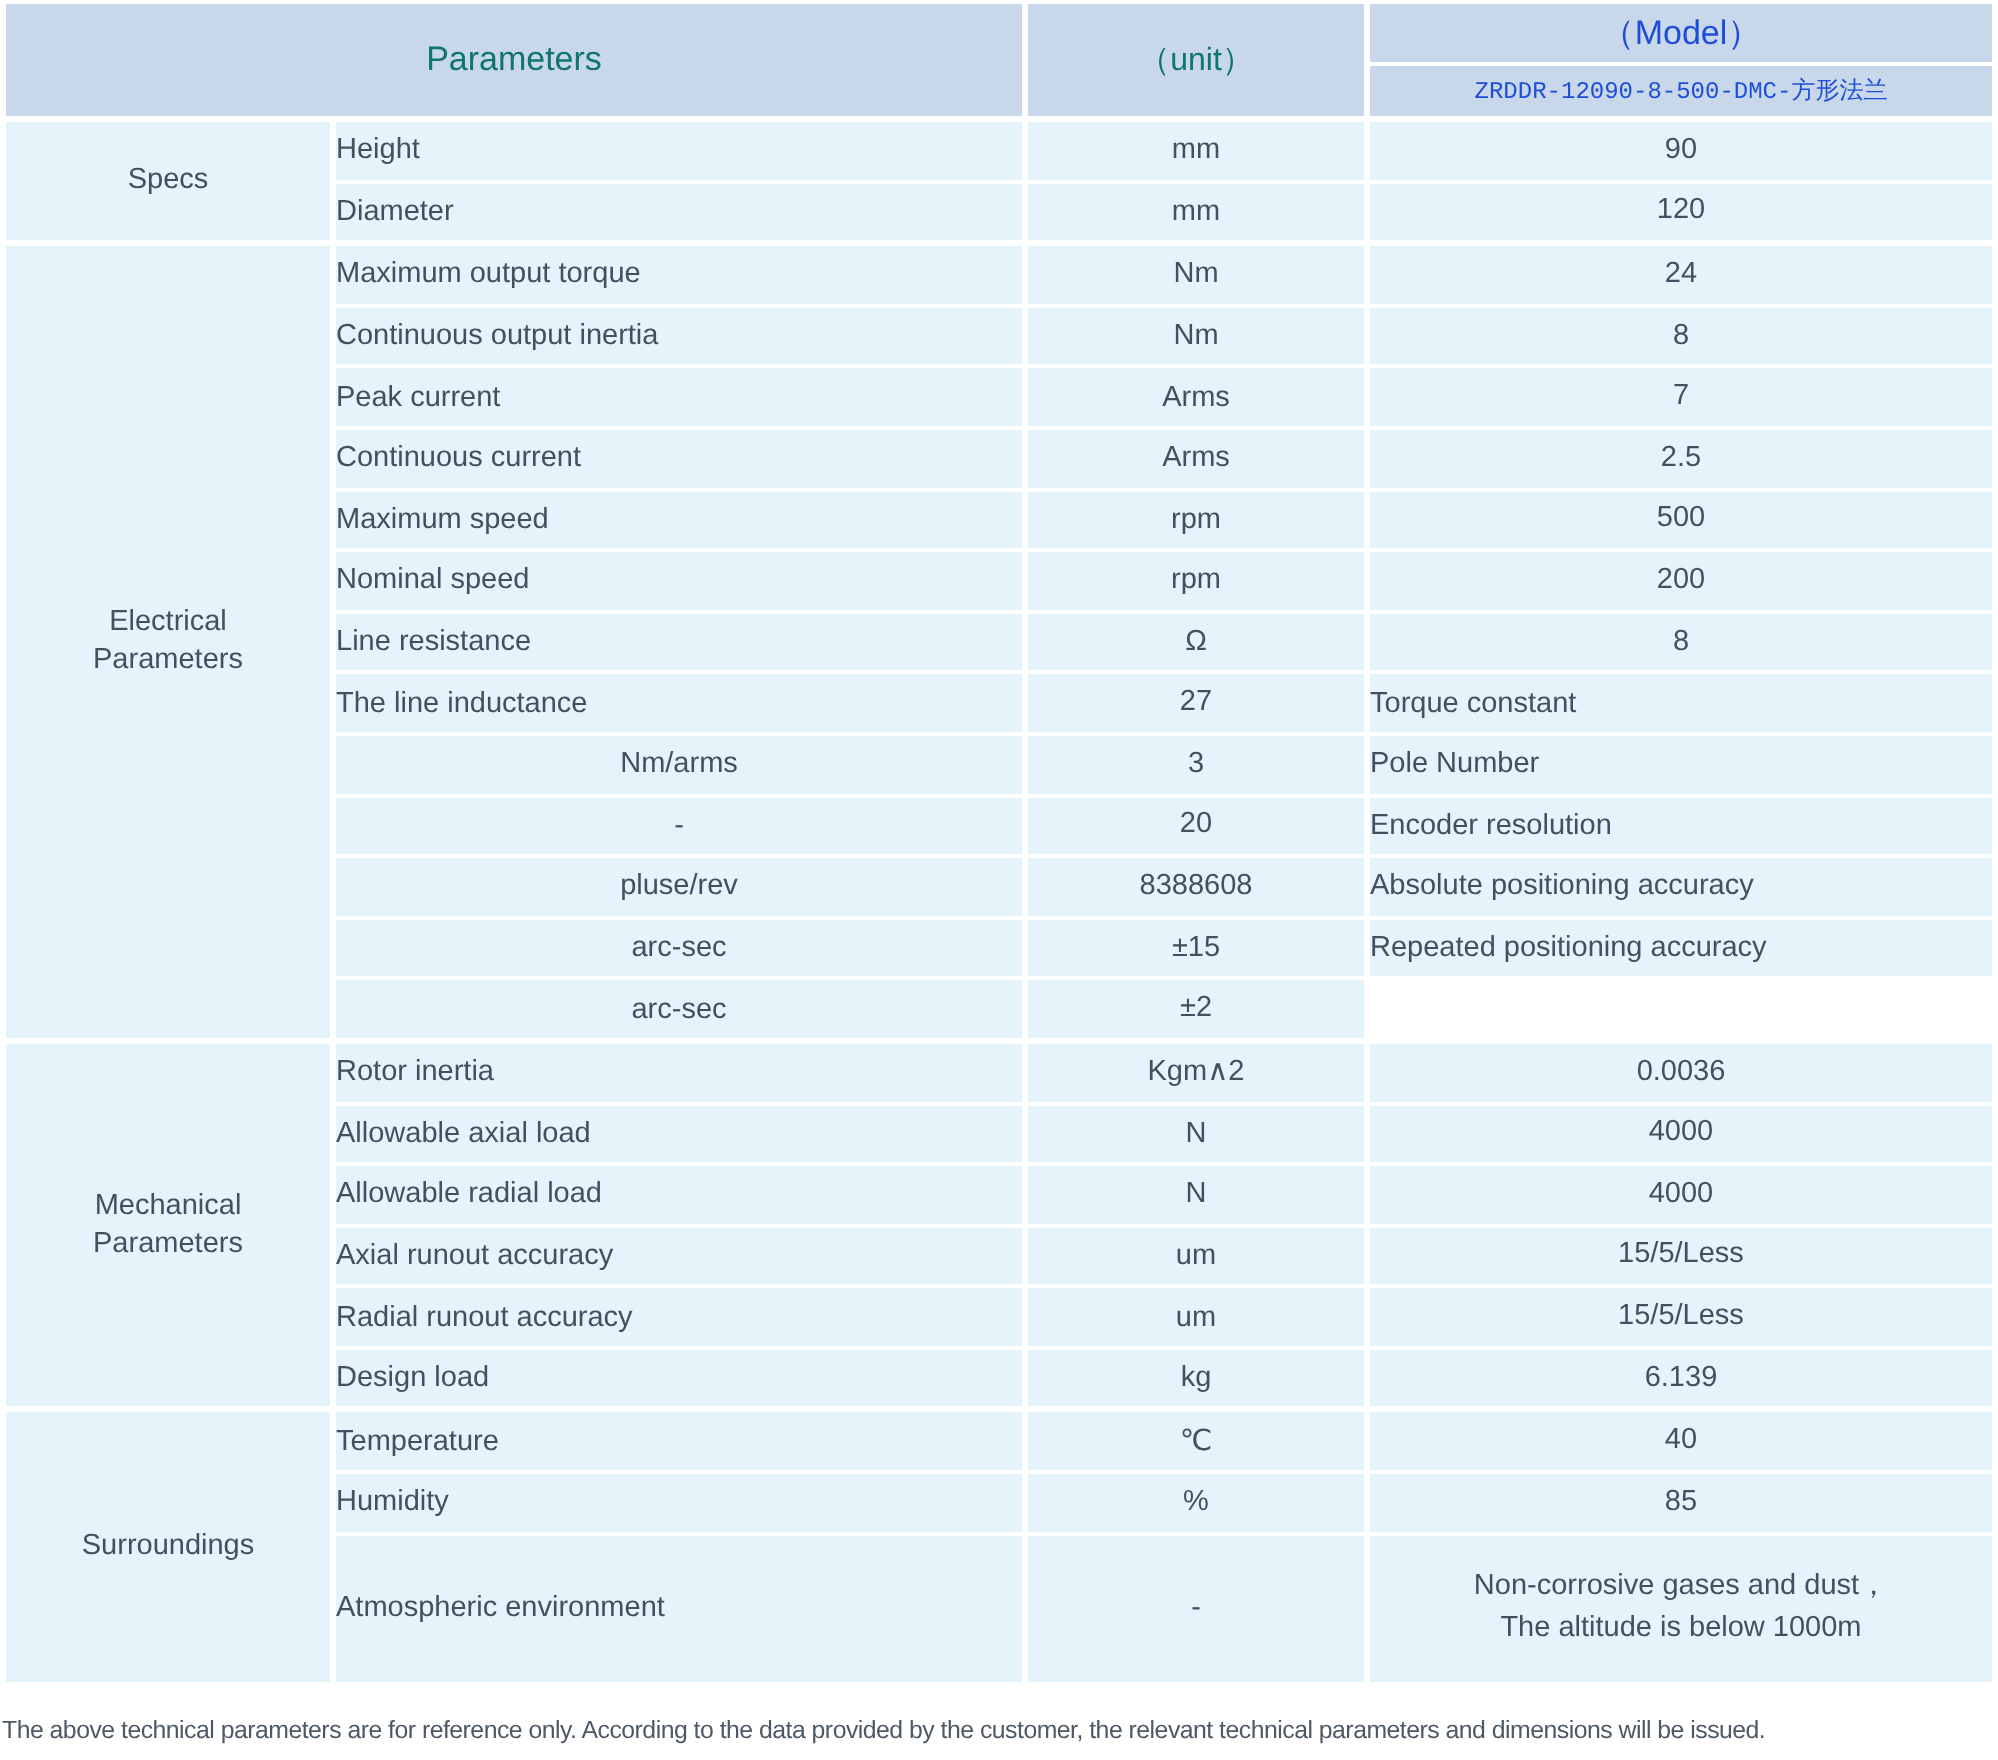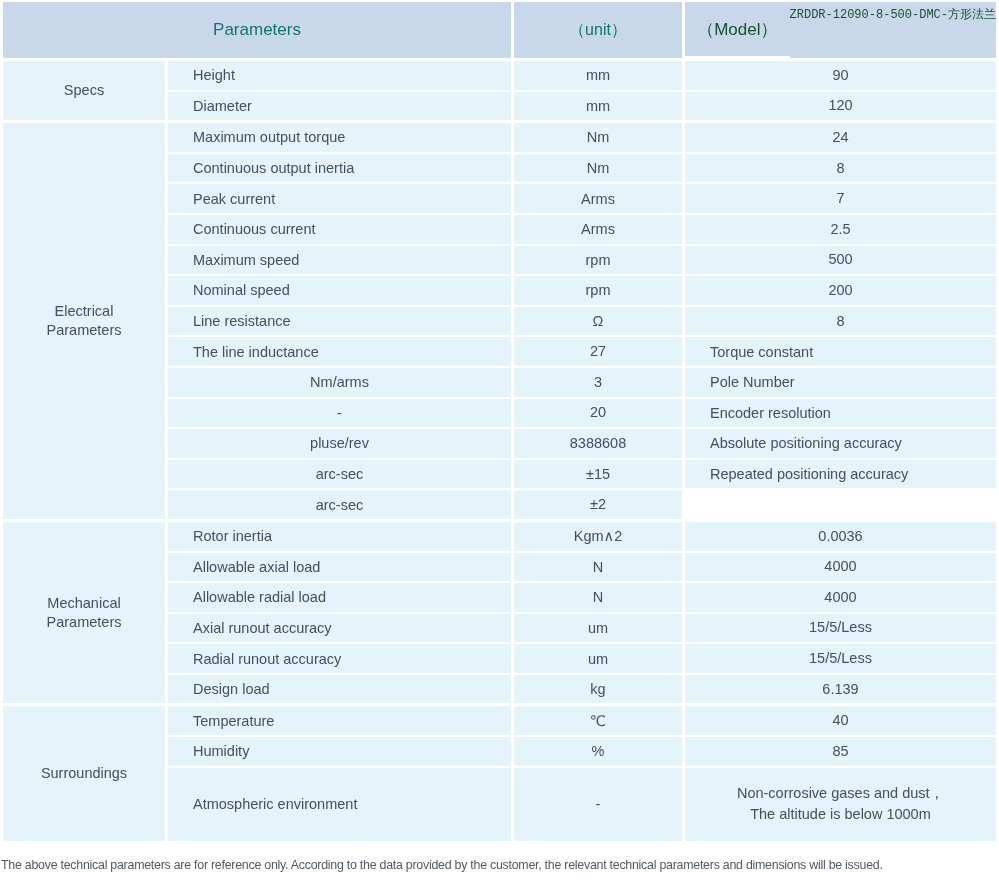--- a/index.html
+++ b/index.html
@@ -22,22 +22,22 @@
   }
   .hcell {
     background: #c9d7eb;
     color: #0f766e;
     display: flex; align-items: center; justify-content: center;
   }
   .hcell.params { font-size: 17px; }
   .hcell.unit   { font-size: 16px; }
   .hmodel {
     background: #c9d7eb;
-    display: flex; flex-direction: row;
-    color: #14532d;
+    display: flex; flex-direction: column;
+    color: #1d4ed8;
   }
   .hmodel .model-top {
     flex: 1 1 auto;
     display: flex; align-items: center; justify-content: center;
     font-size: 17px;
     border-bottom: 2px solid #ffffff;
   }
   .hmodel .model-bottom {
     height: 25px;
     display: flex; align-items: center; justify-content: center;
@@ -60,21 +60,21 @@
     font-size: 14.5px;
     color: #435061;
   }
   .cell.category {
     grid-column: 1;
     justify-content: center;
     text-align: center;
     line-height: 1.3;
     padding: 0 18px;
   }
-  .cell.param { padding-left: 25px; }
+  .cell.param { }
   .cell.center { justify-content: center; text-align: center; }
   .cell.value { white-space: pre-line; line-height: 1.45; }
 
   
   .footnote {
     margin-top: 17px;
     padding-left: 1px;
     font-size: 12.4px;
     letter-spacing: -0.25px;
     color: #4e5965;

